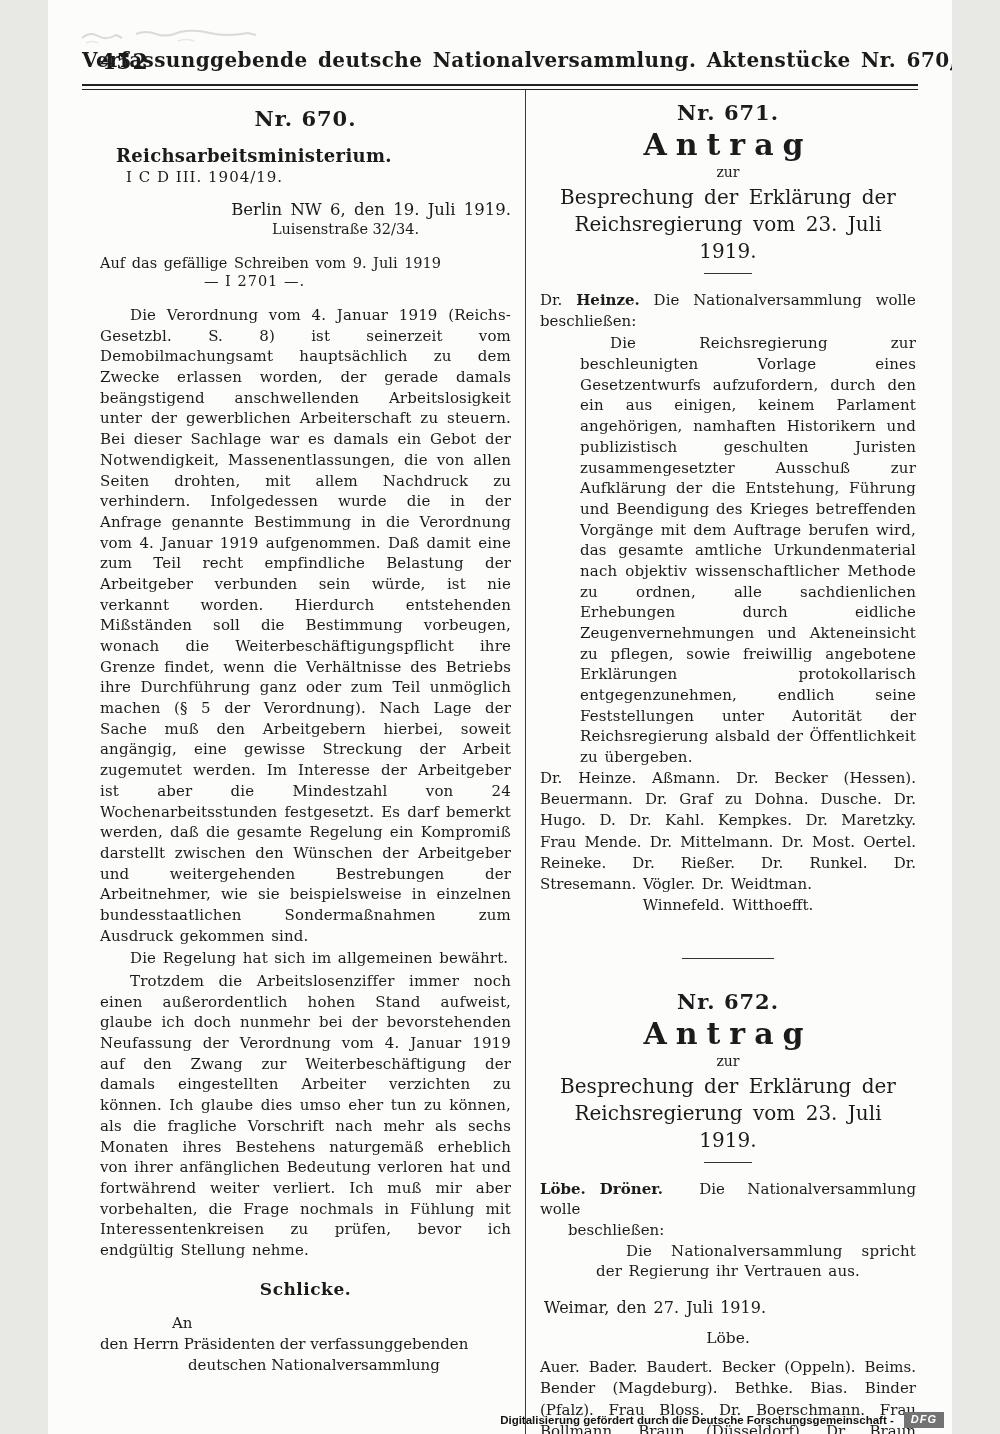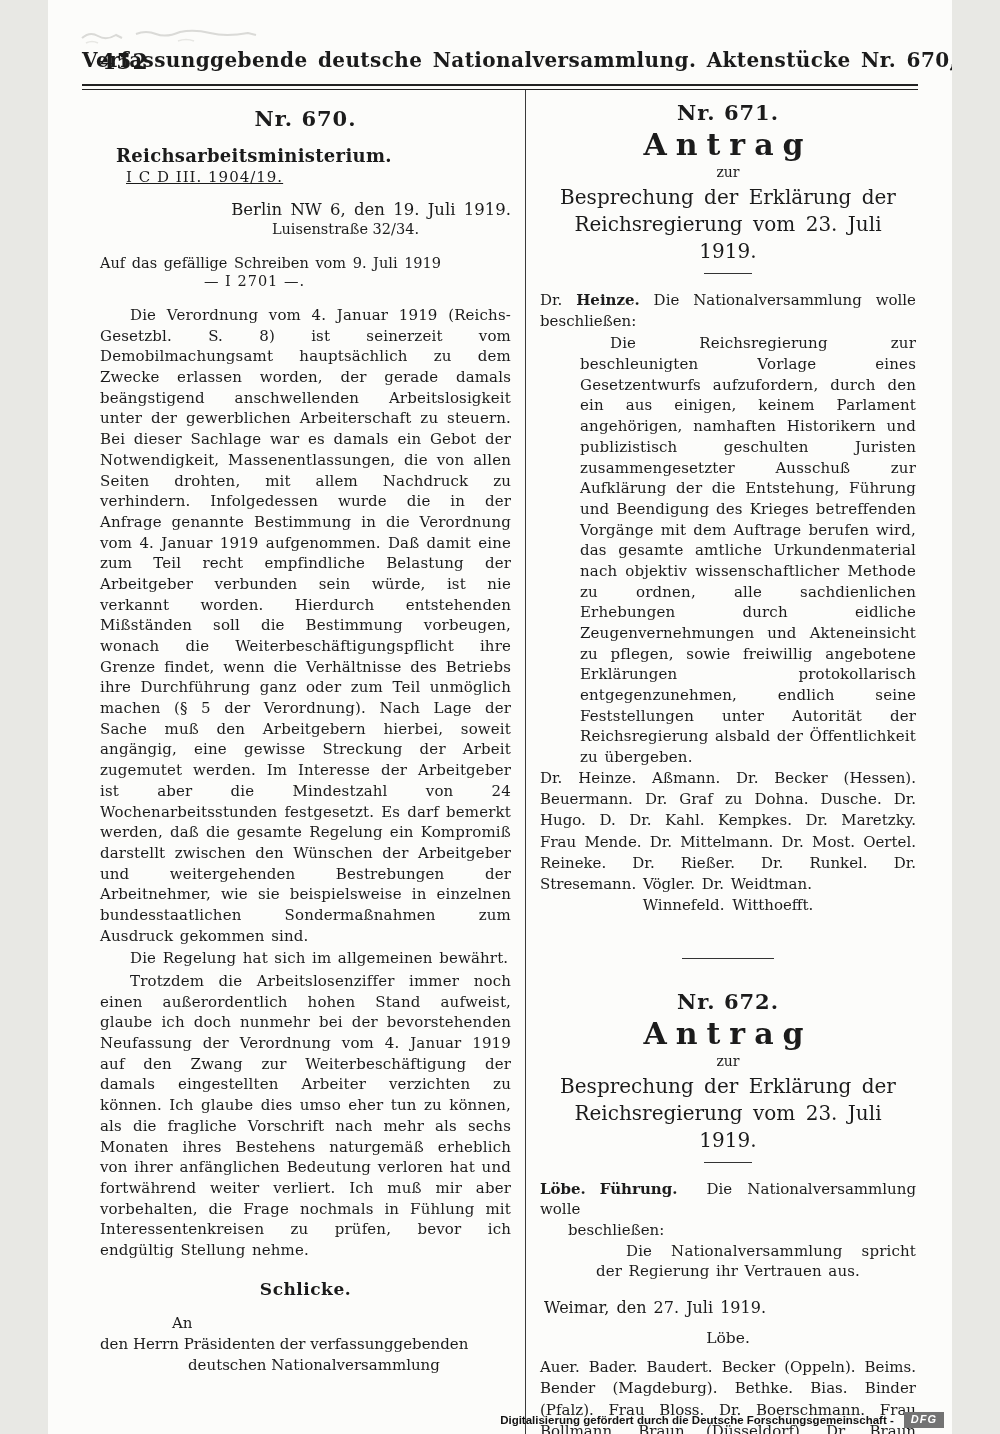--- a/index.html
+++ b/index.html
@@ -65,21 +65,21 @@
   }
   .indent{text-indent:30px;}
   .bold{font-weight:bold;}
   .short-rule{
     width:92px;border-top:1px solid #333;
     margin:26px auto 22px auto;height:0;
   }
 
   
   .ministry{font-size:18px;font-weight:bold;margin:10px 0 2px 16px;letter-spacing:.3px;}
-  .file-ref{font-size:15px;margin:2px 0 14px 26px;letter-spacing:1px;text-decoration:underline;}
+  .file-ref{font-size:15px;margin:2px 0 14px 26px;letter-spacing:1px;}
   .place-date{font-size:16.5px;text-align:right;margin:8px 0 0 0;word-spacing:3px;}
   .street{font-size:14.5px;text-align:right;padding-right:92px;margin:2px 0 18px 0;}
   .re-line{font-size:14.5px;margin:4px 0 0 0;word-spacing:2px;}
   .re-ref{font-size:14.5px;margin:2px 0 16px 104px;letter-spacing:1px;}
   .signature{
     text-align:center;font-size:17px;font-weight:bold;
     margin:18px 0 14px 0;letter-spacing:.5px;
   }
   .recipient{font-size:15px;line-height:1.4;}
   .recipient .an{margin-left:72px;}
@@ -197,21 +197,21 @@
         <div class="short-rule" style="margin-top:44px;margin-bottom:30px;"></div>
       </div>
 
       <div>
         <div class="doc-number" style="margin-bottom:2px;">Nr. 672.</div>
         <div class="antrag-title">Antrag</div>
         <div class="zur">zur</div>
         <div class="antrag-sub">Besprechung der Erklärung der Reichs­regierung vom 23. Juli 1919.</div>
         <div class="tiny-rule"></div>
 
-        <p class="intro"><span class="bold" style="margin-right:14px;">Löbe.</span><span class="bold" style="margin-right:14px;">Führung.</span><span> Die Nationalversammlung wolle</span><span class="hang">beschließen:</span></p>
+        <p class="intro"><span class="bold" style="margin-right:14px;">Löbe.</span><span class="bold" style="margin-right:14px;">Dröner.</span><span> Die Nationalversammlung wolle</span><span class="hang">beschließen:</span></p>
 
         <p class="body-text indent block-quote-672">Die Nationalversammlung spricht der Regierung ihr Vertrauen aus.</p>
 
         <div class="date-line">Weimar, den 27. Juli 1919.</div>
 
         <div class="leader-name">Löbe.</div>
 
         <p class="signers">Auer.  Bader.  Baudert.  Becker (Oppeln).  Beims.  Bender (Magdeburg).  Bethke.  Bias.  Binder (Pfalz).  Frau Bloss.  Dr. Boerschmann.  Frau Bollmann.  Braun (Düsseldorf).  Dr. Braun (Franken).  Brey.  Brühne.  Budde.  Burgau.  Davidsohn.  Deichmann.  Dietrich (Liegnitz).  Dröner.  Frau Eichler.  Endres.  Ernst.  Feldmann.  Fischer (Berlin).  Fischer (Hannover).  Frohme.  Geck.  Gehl.  Giebel.  Girbig.  Gölzer.  Gruber.  Haack.  Hansmann.  Hasenzahl.  Frau Hauke.  Heimann.  Heine (Dessau).  Hellmann.  Hense.  Hierl (Franken).  Hildenbrand.  Hoch.  Frau Höfs.</p>
       </div>
 

